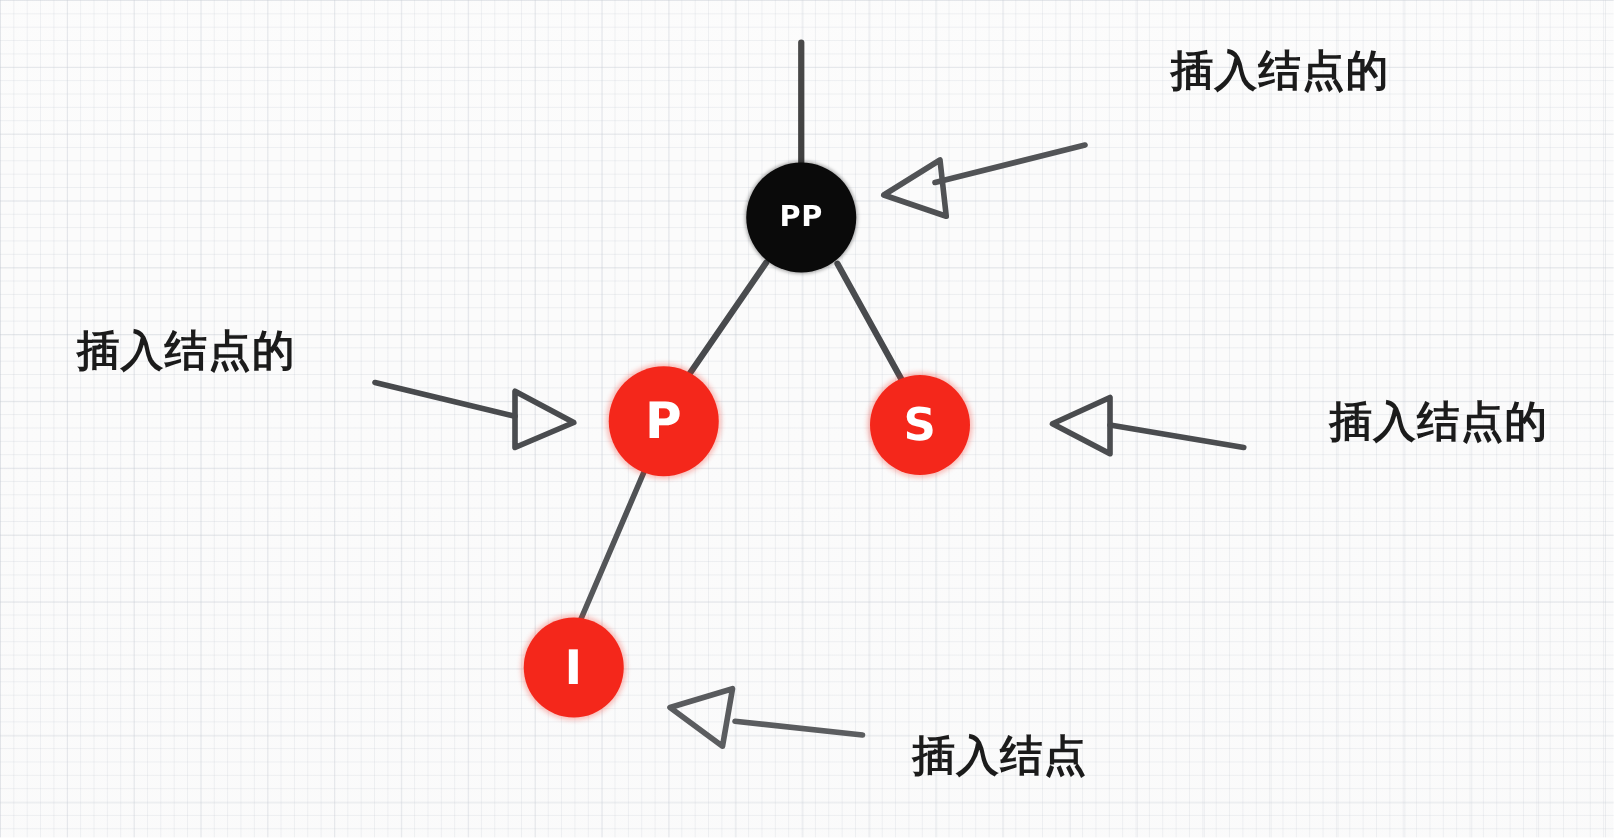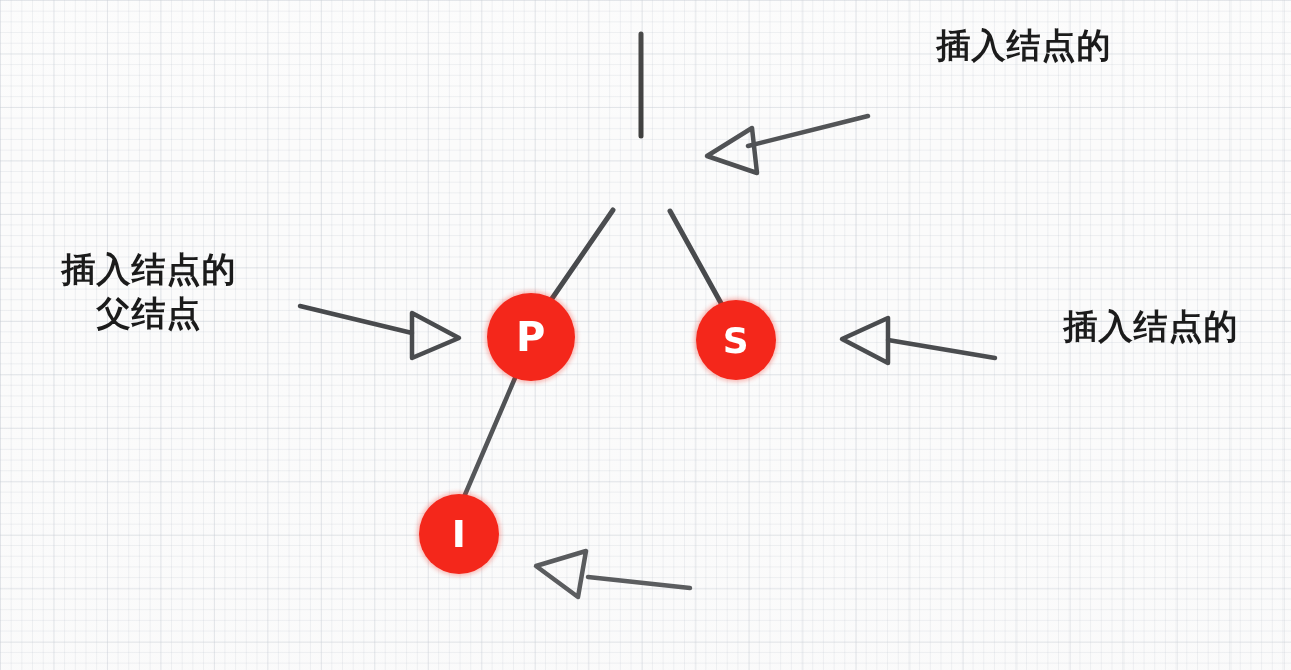--- a/index.html
+++ b/index.html
@@ -86,20 +86,21 @@
   }
   .label {
     position: absolute;
     color: #1b1b1b;
     font-size: 34px;
     line-height: 1.28;
     font-weight: 600;
     white-space: nowrap;
     z-index: 2;
     letter-spacing: 1px;
+    margin-top: 12px;
   }
   .label .line { display: block; }
   #label-grandparent {
     left: 893px; top: 24px;
     text-align: center;
     width: 262px;
   }
   #label-parent {
     left: 18px; top: 248px;
     text-align: center;
@@ -144,34 +145,37 @@
       <line x1="995" y1="358" x2="888" y2="340" stroke="#3b3d40" stroke-width="4.5" stroke-linecap="round"></line>
       <path d="M 842 339 L 888 318 L 888 363 Z" fill="none" stroke="#3b3d40" stroke-width="4.5" stroke-linejoin="round"></path>
     </g>
 
     <g>
       <line x1="690" y1="588" x2="588" y2="577" stroke="#3b3d40" stroke-width="4.5" stroke-linecap="round"></line>
       <path d="M 536 566 L 586 551 L 578 597 Z" fill="none" stroke="#3b3d40" stroke-width="4.5" stroke-linejoin="round"></path>
     </g>
   </svg>
 
+  <div class="node node-black" id="node-pp">PP</div>
 
   <div class="node node-red" id="node-p">P</div>
 
   <div class="node node-red" id="node-s">S</div>
 
   <div class="node node-red" id="node-i">I</div>
 
   <div class="label" id="label-grandparent">
     <span class="line">插入结点的</span>
   </div>
 
   <div class="label" id="label-parent">
     <span class="line">插入结点的</span>
-    <span class="line">父结点</span>
   </div>
 
   <div class="label" id="label-uncle">
     <span class="line">插入结点的</span>
   </div>
 
+  <div class="label" id="label-inserted">
+    <span class="line">插入结点</span>
+  </div>
 
 </div>
 
 </body></html>

